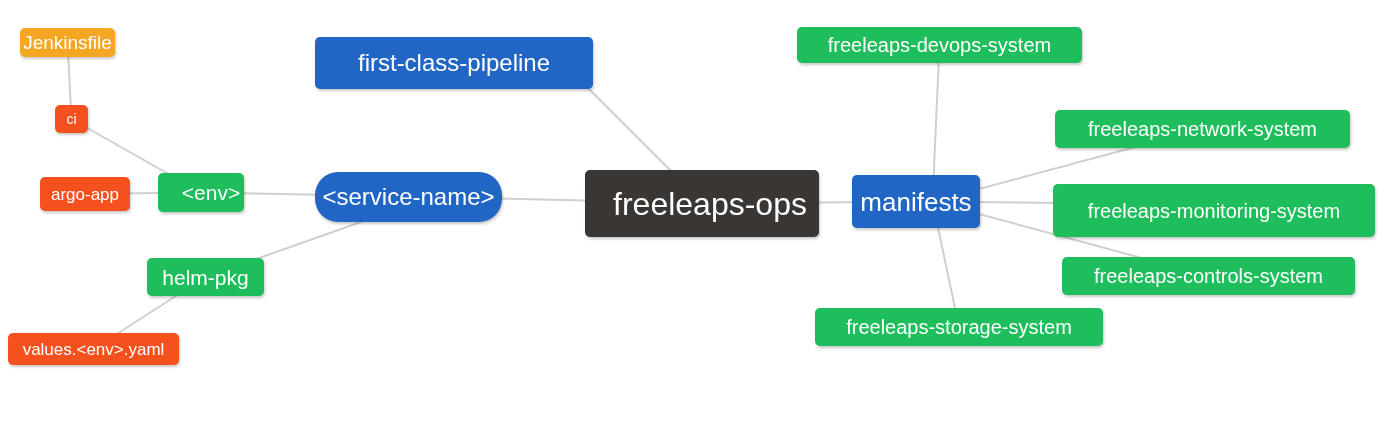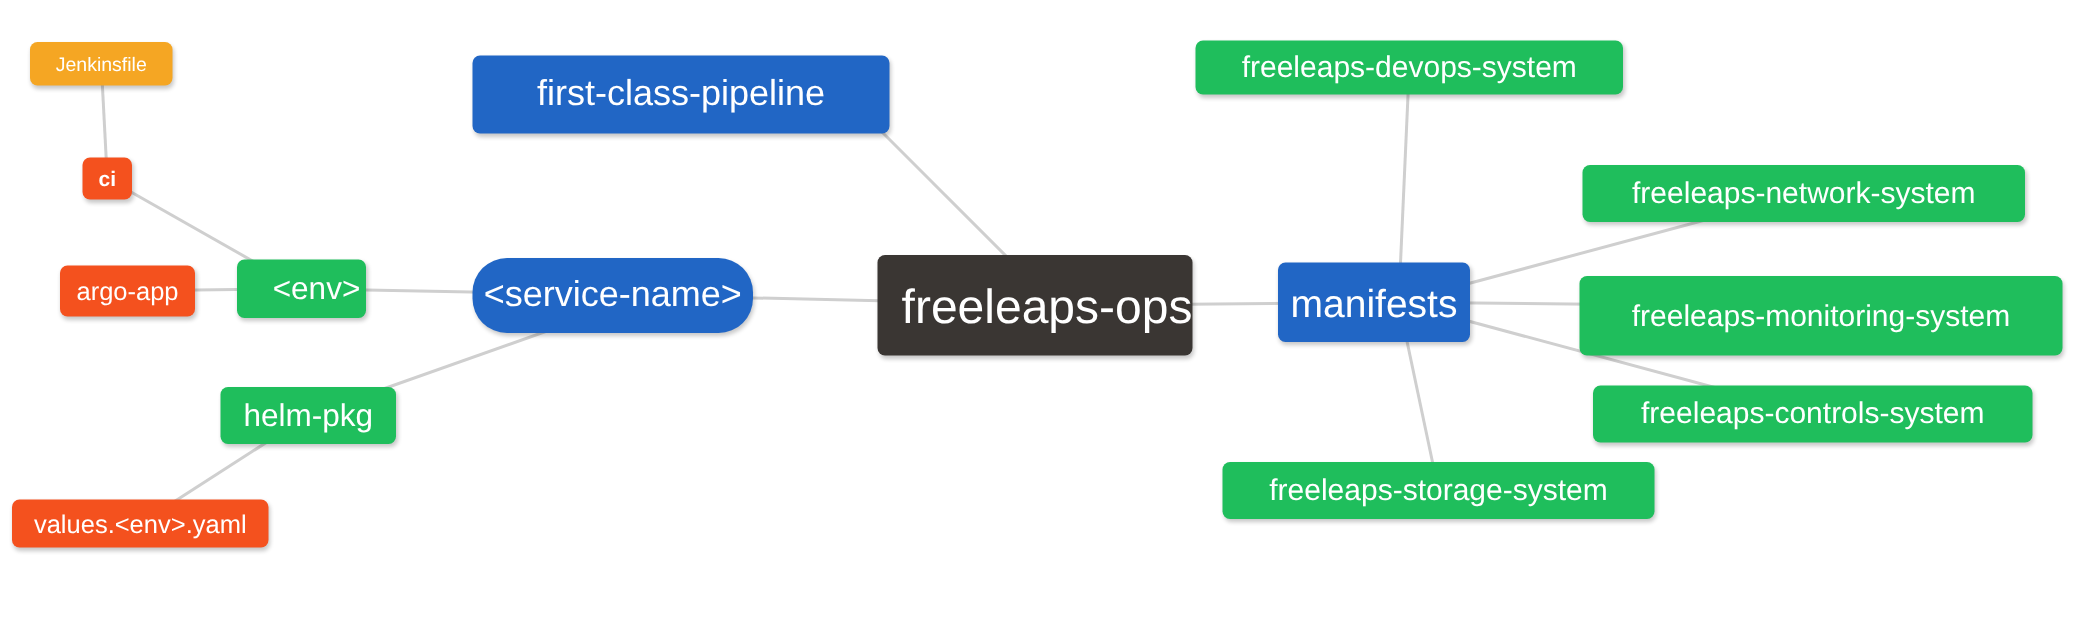--- a/index.html
+++ b/index.html
@@ -19,29 +19,29 @@
     box-shadow:1px 2px 3px rgba(0,0,0,.22);
     white-space:nowrap;cursor:pointer;user-select:none;
     line-height:1;
   }
   .c-dark  {background:var(--c-root,#3A3633);}
   .c-blue  {background:var(--c-blue,#2166C5);}
   .c-green {background:var(--c-green,#1FBE5C);}
   .c-red   {background:var(--c-red,#F4511E);}
   .c-orange{background:var(--c-orange,#F5A623);}
 
-  .n-jenkinsfile      {left:20px;  top:28px;  width:95px;  height:29px; font-size:13px;}
-  .n-ci               {left:55px;  top:105px; width:33px;  height:28px; font-size:14px;font-weight:bold;}
+  .n-jenkinsfile      {left:20px;  top:28px;  width:95px;  height:29px; font-size:19px;}
+  .n-ci               {left:55px;  top:105px; width:33px;  height:28px; font-size:14px;}
   .n-argo-app         {left:40px;  top:177px; width:90px;  height:34px; font-size:17px;}
   .n-env              {left:158px; top:173px; width:86px;  height:39px; font-size:21px;padding-left:20px;}
   .n-helm-pkg         {left:147px; top:258px; width:117px; height:38px; font-size:21px;}
   .n-values-env-yaml  {left:8px;   top:333px; width:171px; height:32px; font-size:17px;}
   .n-first-class-pipeline{left:315px;top:37px;width:278px; height:52px; font-size:24px;}
   .n-service-name     {left:315px; top:172px; width:187px; height:50px; font-size:24px;border-radius:23px;}
-  .n-freeleaps-ops    {left:585px; top:170px; width:210px; height:67px; font-size:32px;padding-left:16px;}
+  .n-freeleaps-ops    {left:585px; top:170px; width:234px; height:67px; font-size:32px;padding-left:16px;}
   .n-manifests        {left:852px; top:175px; width:128px; height:53px; font-size:26px;}
   .n-devops-system    {left:797px; top:27px;  width:285px; height:36px; font-size:20px;}
   .n-network-system   {left:1055px;top:110px; width:295px; height:38px; font-size:20px;}
   .n-monitoring-system{left:1053px;top:184px; width:322px; height:53px; font-size:20px;}
   .n-controls-system  {left:1062px;top:257px; width:293px; height:38px; font-size:20px;}
   .n-storage-system   {left:815px; top:308px; width:288px; height:38px; font-size:20px;}
 </style>
 </head>
 <body>
 

